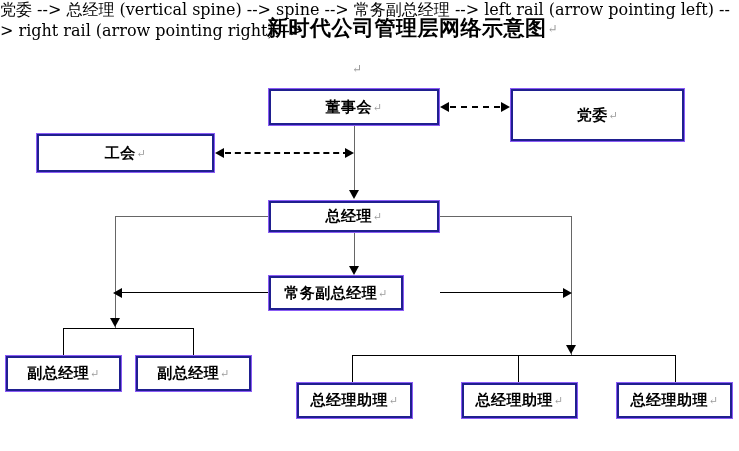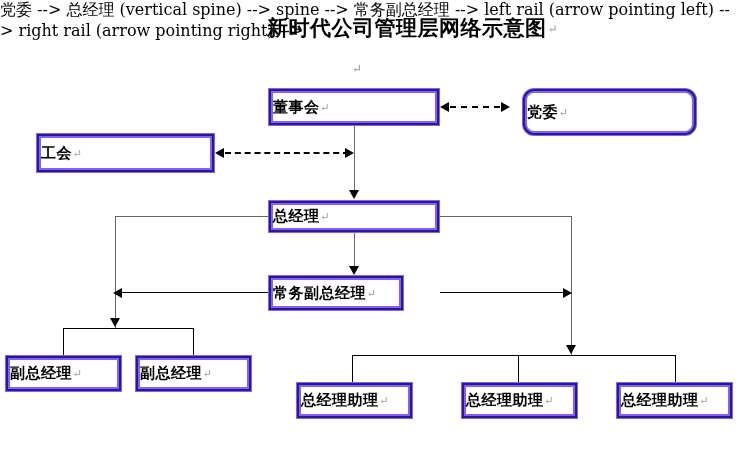--- a/index.html
+++ b/index.html
@@ -37,25 +37,26 @@
     color: #9a9a9a;
     vertical-align: 2px;
     margin-left: 1px;
   }
 
   
   .node {
     position: absolute;
     box-sizing: border-box;
     background: #ffffff;
-    border: 5px solid #8b5cf6;
+    border: 3px solid #8b5cf6;
     outline: 2px solid #1f1f8f;
     outline-offset: -3px;
     display: flex;
     align-items: center;
+    justify-content: center;
     z-index: 5;
   }
   .node .label {
     font-family: "DejaVu Serif", "Liberation Serif", serif;
     font-size: 15px;
     font-weight: 700;
     color: #000000;
     white-space: nowrap;
     letter-spacing: 0.5px;
   }
@@ -183,21 +184,21 @@
   <div class="line-v" style="left:352px; top:355px; height:28px;"></div>
   <div class="line-v" style="left:518px; top:355px; height:28px;"></div>
   <div class="line-v" style="left:675px; top:355px; height:28px;"></div>
 
   
 
   <div class="node" style="left:268px; top:88px; width:172px; height:38px;">
     <span class="label"><span>董事会</span><span class="pilcrow">↵</span></span>
   </div>
 
-  <div class="node" style="left:522px; top:88px; width:175px; height:48px;border-radius:12px;">
+  <div class="node" style="left:510px; top:88px; width:175px; height:54px;">
     <span class="label"><span>党委</span><span class="pilcrow">↵</span></span>
   </div>
 
   <div class="node" style="left:268px; top:200px; width:172px; height:33px;">
     <span class="label"><span>总经理</span><span class="pilcrow">↵</span></span>
   </div>
 
   <div class="node" style="left:36px; top:133px; width:179px; height:40px;">
     <span class="label"><span>工会</span><span class="pilcrow">↵</span></span>
   </div>

